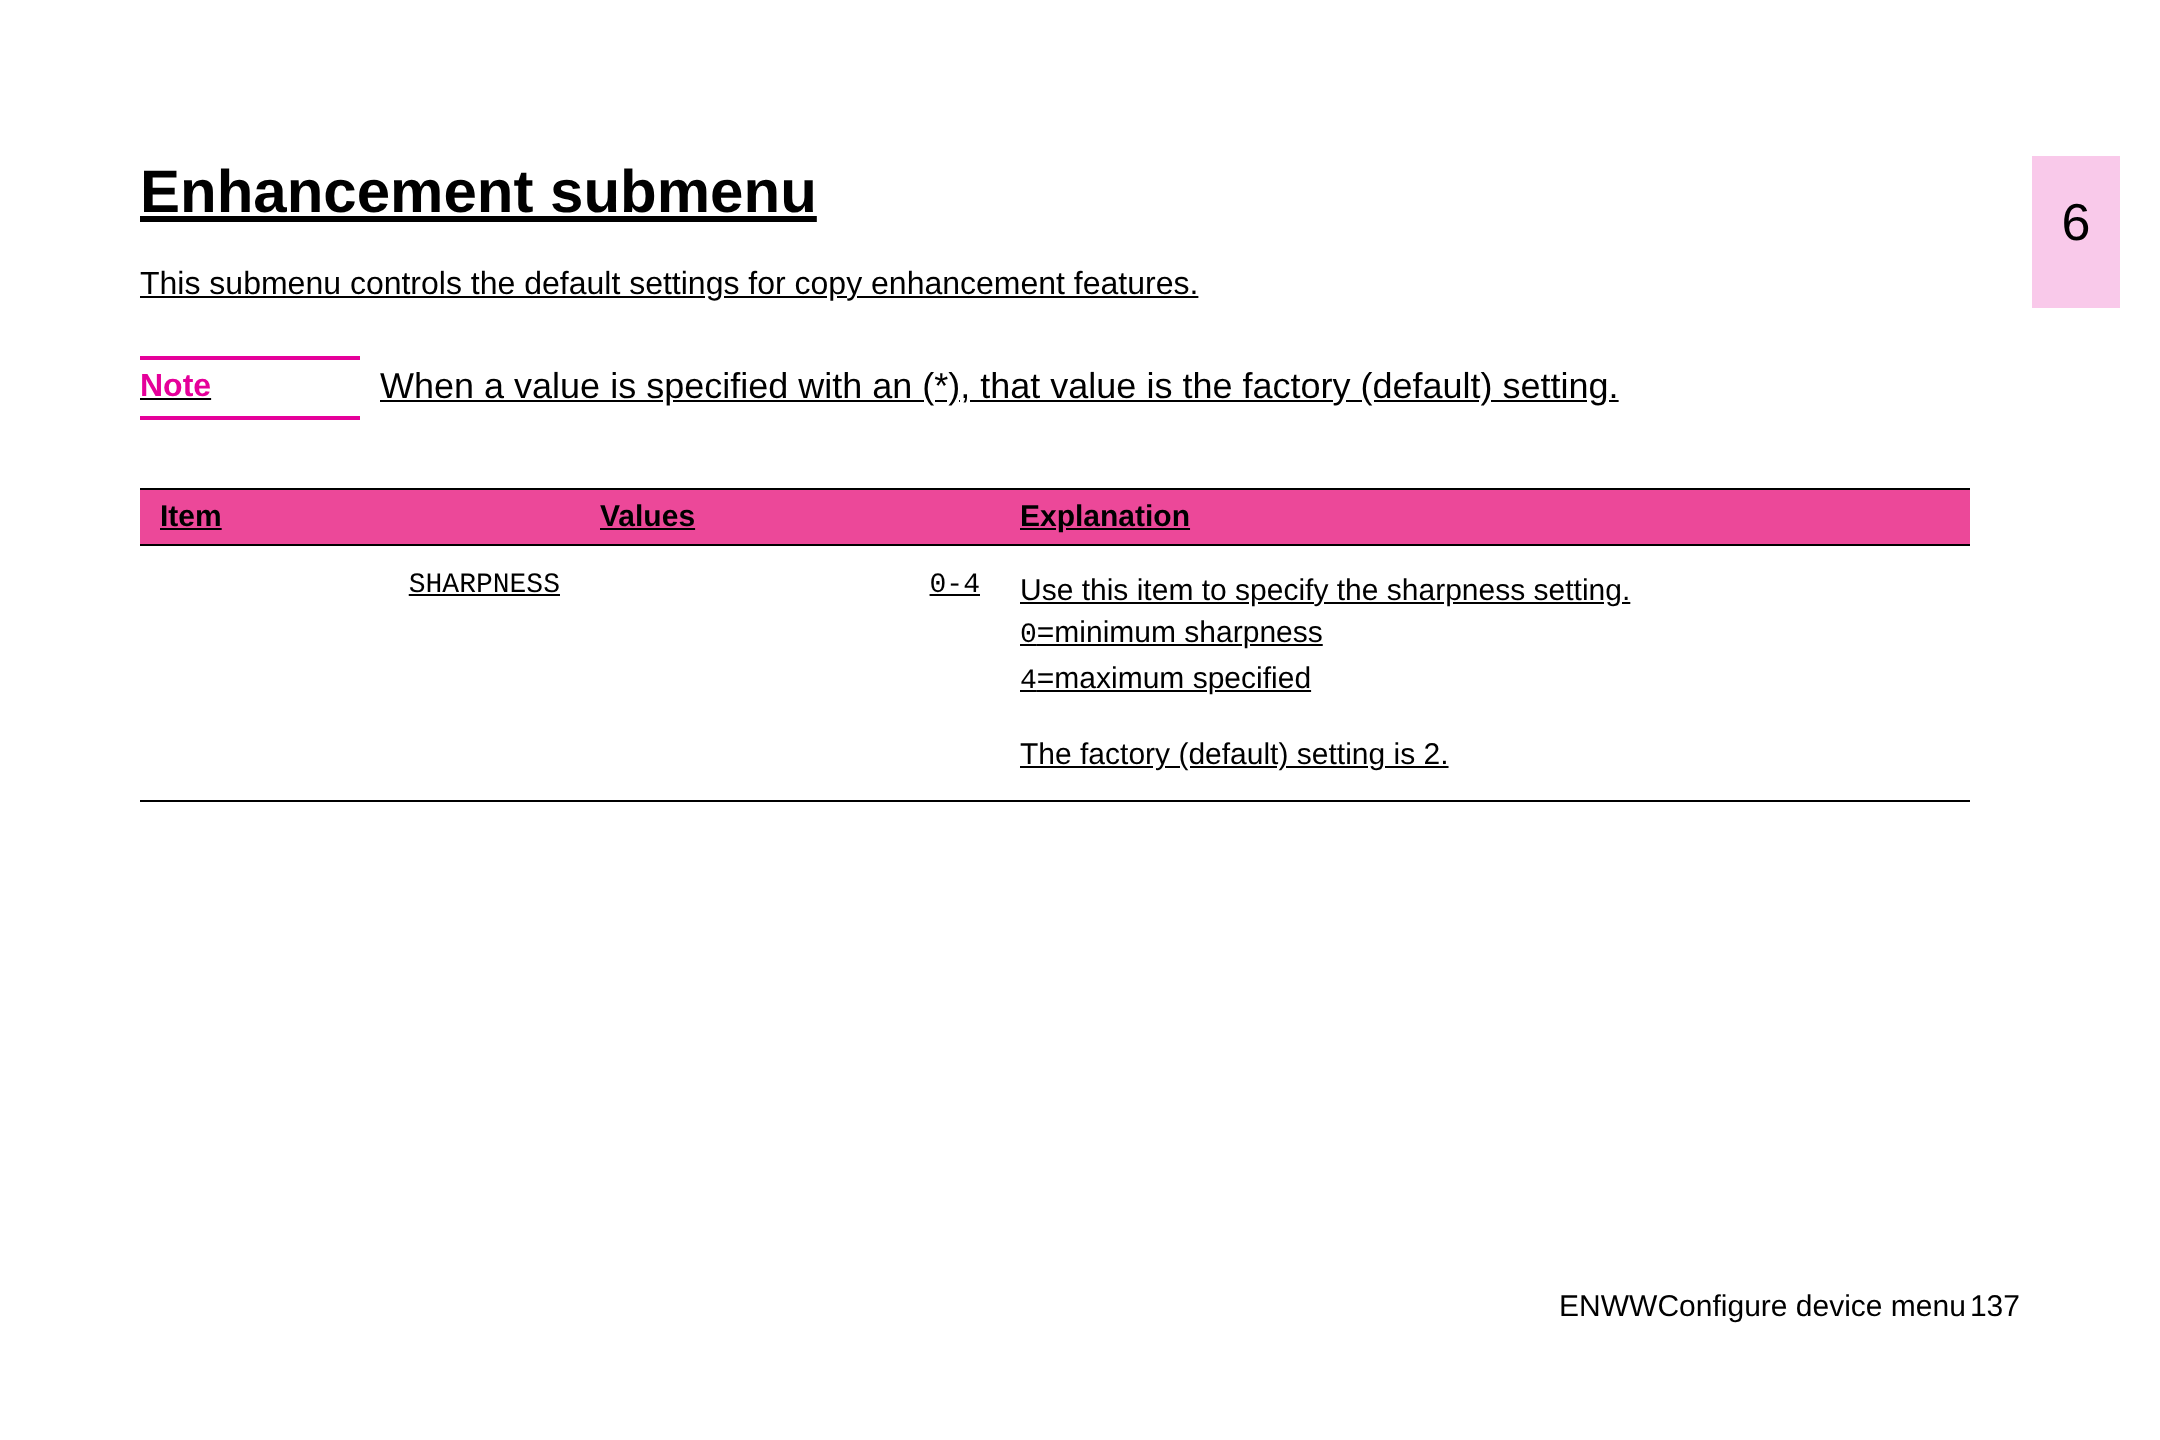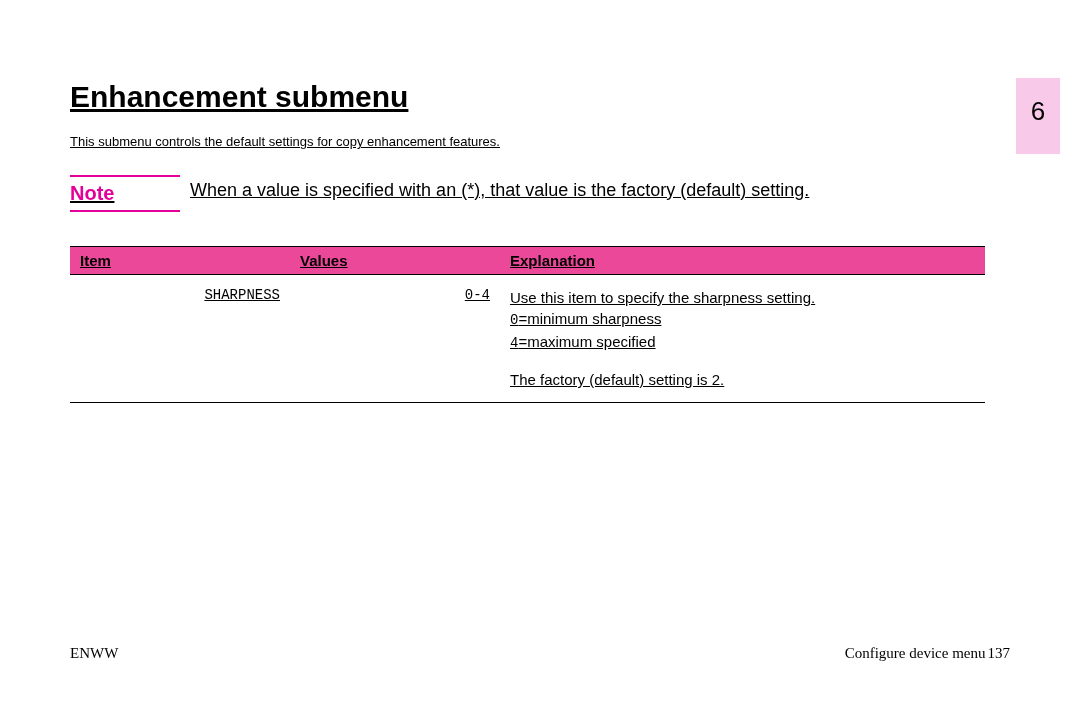--- a/index.html
+++ b/index.html
@@ -15,32 +15,32 @@
       padding: 80px 70px 0 70px;
       width: 960px;
       text-decoration: underline;
     }
     .heading {
       font-size: 30px;
       font-weight: bold;
       margin-bottom: 20px;
     }
     .intro {
-      font-size: 13px;
+      font-size: 16px;
       margin-bottom: 26px;
     }
     .note-row {
       display: flex;
       align-items: flex-start;
       margin-bottom: 34px;
     }
     .note-label {
       color: #e5009a;
       font-weight: bold;
-      font-size: 20px;
+      font-size: 16px;
       width: 110px;
       border-top: 2px solid #e5009a;
       border-bottom: 2px solid #e5009a;
       padding: 5px 0;
       margin-right: 10px;
       flex-shrink: 0;
     }
     .note-text {
       font-size: 18px;
       padding-top: 5px;
@@ -94,23 +94,22 @@
       align-items: flex-start;
       justify-content: center;
       padding-top: 18px;
     }
     .footer {
       position: absolute;
       bottom: 58px;
       left: 70px;
       right: 70px;
       display: flex;
-      justify-content: space-between;
+      justify-content: flex-end;
       font-size: 15px;
-      font-family: Liberation Serif, serif;
     }
     .footer-right {
       display: flex;
       gap: 2px;
     }
   </style>
 </head>
 <body>
 
 <div class="chapter-tab">6</div>

